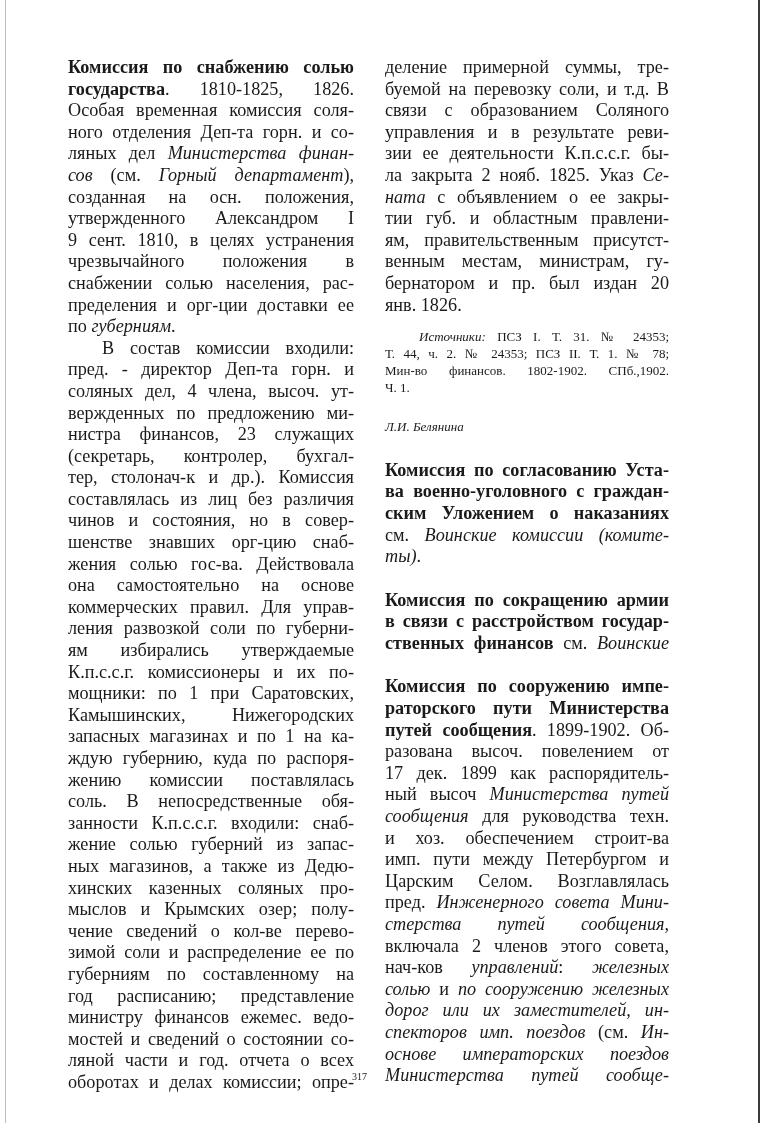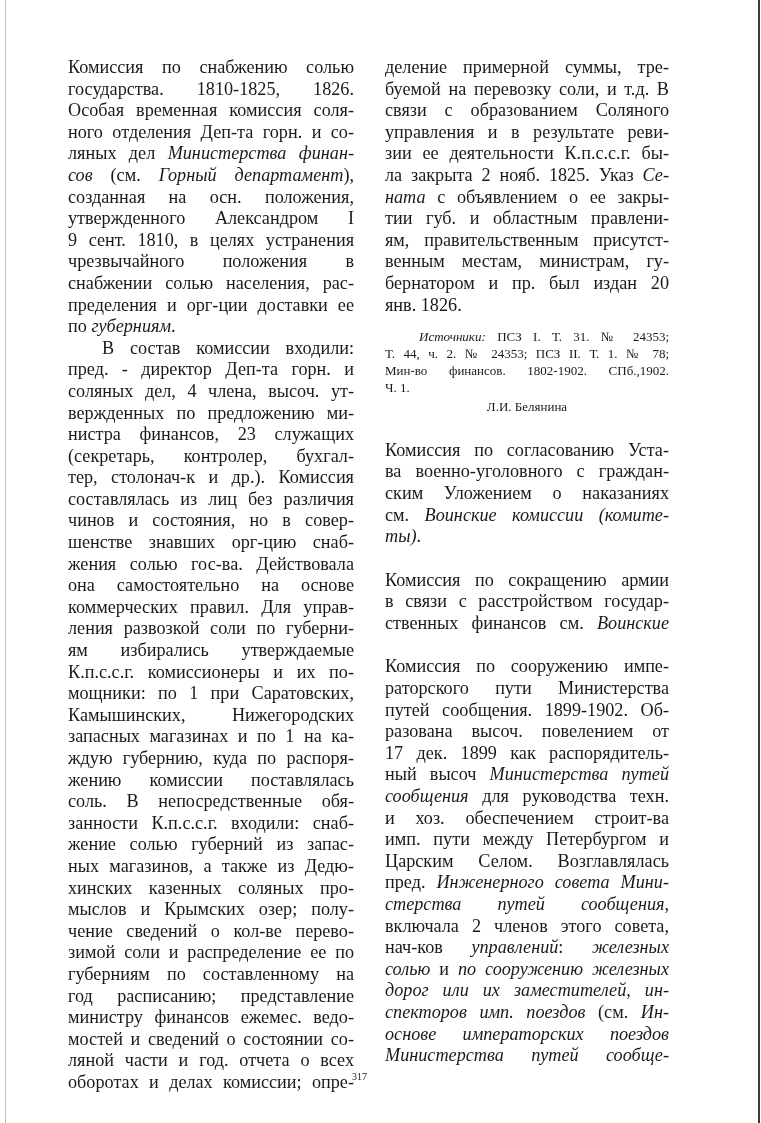--- a/index.html
+++ b/index.html
@@ -6,25 +6,25 @@
   body { width: 761px; height: 1123px; position: relative; overflow: hidden;
          font-family: "Liberation Serif", "DejaVu Serif", serif; color: #1a1a1a; }
   .edge-left { position: absolute; left: 5px; top: 0; width: 1px; height: 1123px; background: #bdbdbd; }
   .edge-right { position: absolute; left: 758px; top: 0; width: 2px; height: 1123px; background: #3a3a3a; }
   .col { position: absolute; top: 57px; font-size: 18.2px; line-height: 21.6px; text-align: justify; hyphens: manual; }
   .col-left { left: 68px; width: 286px; }
   .col-right { left: 385px; width: 284px; }
   .line { display: block; text-align: justify; text-align-last: justify; white-space: nowrap; height: 21.6px; }
   .line.last { text-align-last: left; }
   .line.indent { padding-left: 34px; }
-  b, .b { font-weight: normal; }
+  b, .b { font-weight: bold; }
   i, .i { font-style: italic; }
   .sources { font-size: 13px; line-height: 17px; margin-top: 12px; }
   .sources .line { height: 17px; }
-  .author { font-size: 13px; text-align: center; }
+  .author { font-size: 13px; font-style: italic; text-align: left; margin-top: 20px; }
   .entry-gap { height: 22px; }
   .page-num { position: absolute; left: 352px; top: 1071px; font-size: 10px; }
   .seg { display: inline; }
 </style>
 </head>
 <body>
 
 <div class="edge-left"></div>
 <div class="edge-right"></div>
 

